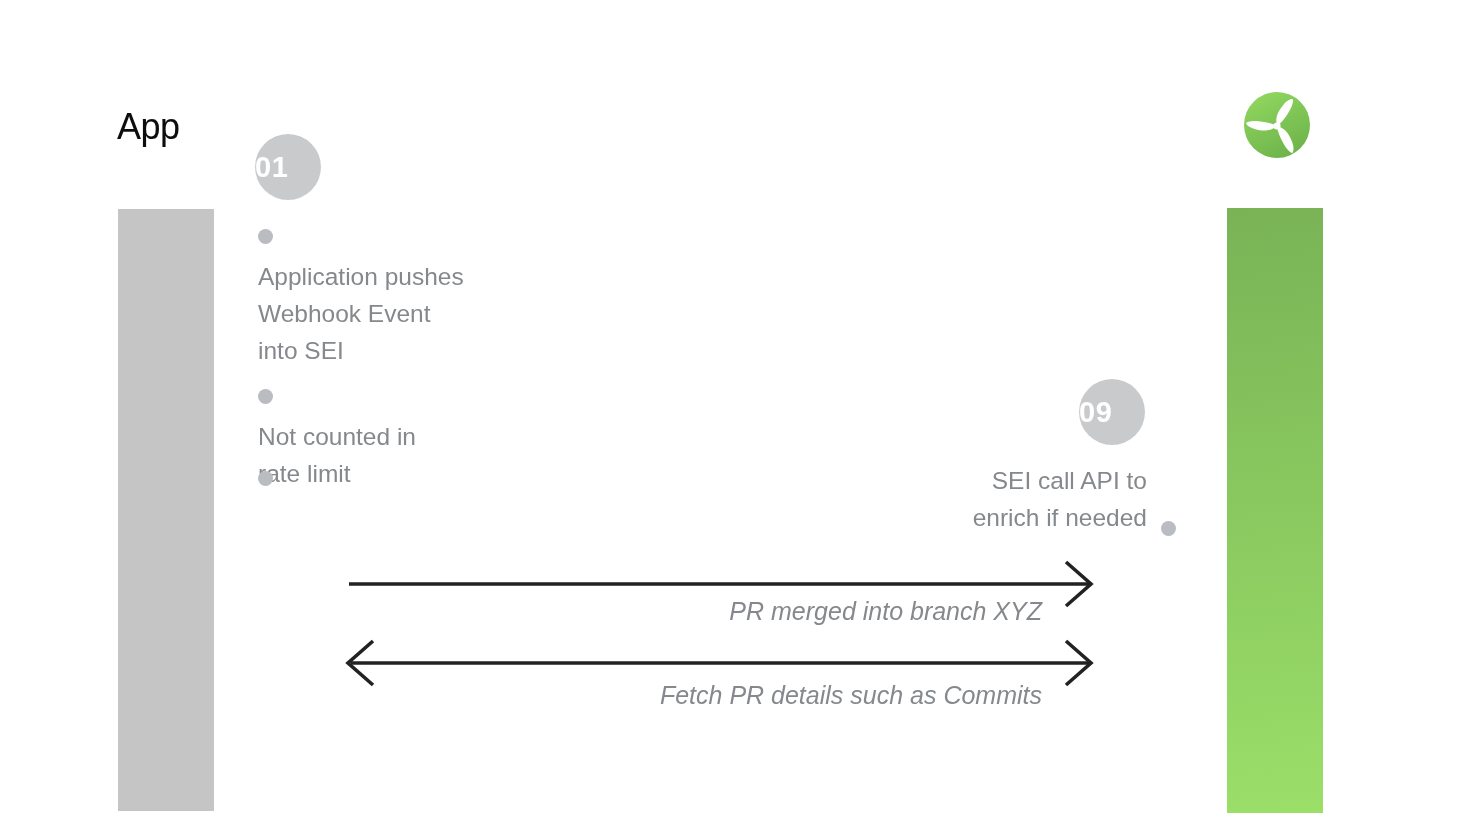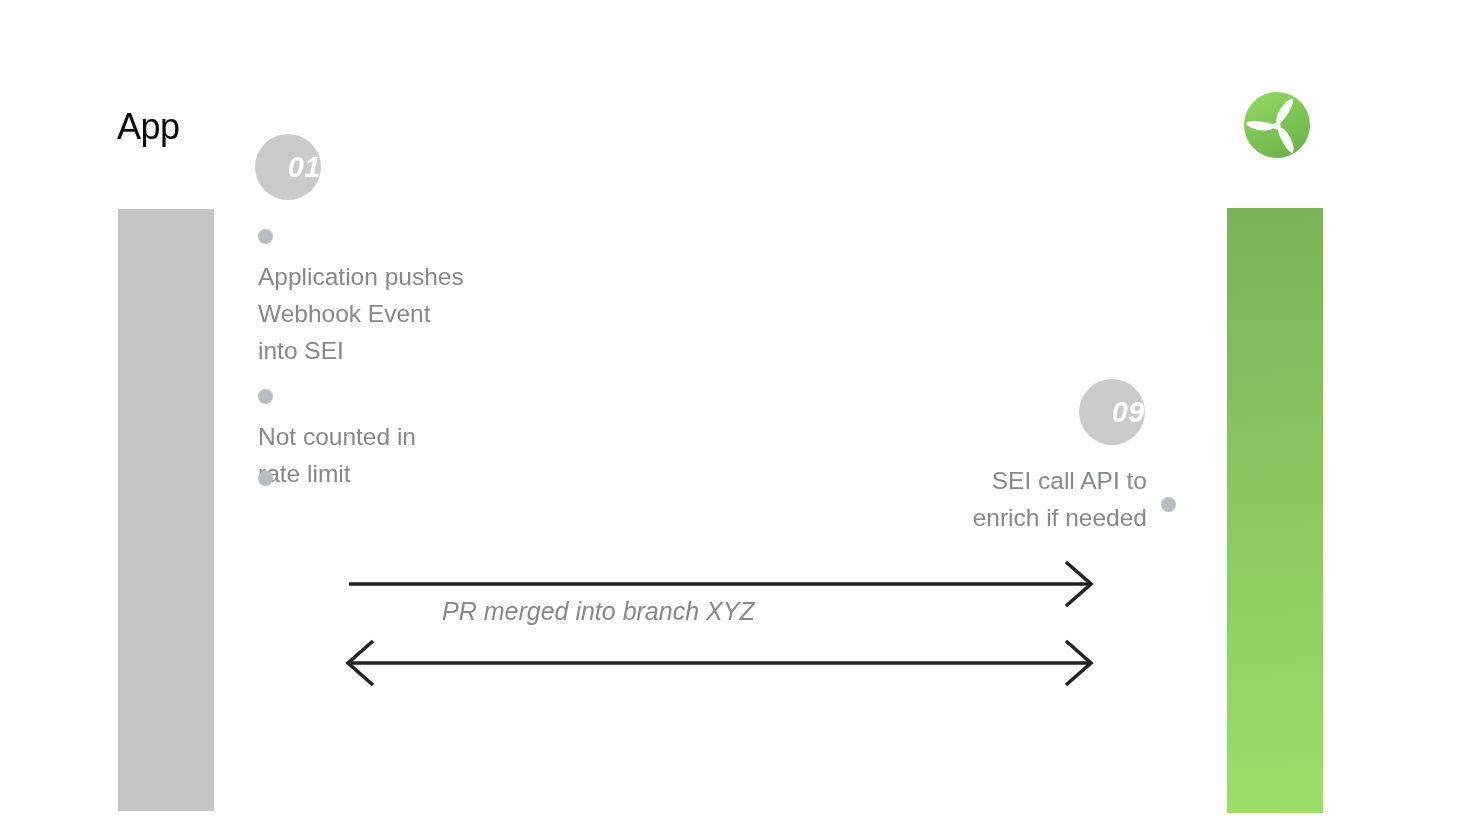--- a/index.html
+++ b/index.html
@@ -18,21 +18,21 @@
   .lane-bar{position:absolute;top:209px;width:96px;height:602px;}
   .gray-bar{left:118px;background:var(--gray-bar,#c5c5c5);}
   .green-bar{
     left:1227px;top:208px;height:605px;
     background:linear-gradient(175deg,var(--green-top,#79b356) 0%,var(--green-bottom,#9bdf69) 100%);
   }
 
   .badge{
     position:absolute;width:66px;height:66px;border-radius:50%;
     background:var(--badge-bg,#c9cacc);
-    display:flex;align-items:center;justify-content:flex-end;font-style:italic;
+    display:flex;align-items:center;justify-content:flex-start;
   }
   .badge-number{
     color:var(--badge-text,#ffffff);font-size:29px;font-weight:bold;letter-spacing:0.5px;
   }
   .badge-01{left:255px;top:134px;}
   .badge-02{left:1079px;top:379px;}
 
   .bullet{position:absolute;left:258px;display:flex;gap:14px;align-items:flex-start;flex-direction:column;}
   .bullet-marker{
     width:15px;height:15px;border-radius:50%;flex:none;margin-top:11px;
@@ -41,29 +41,29 @@
   .bullet-text{
     font-size:24.5px;line-height:37px;color:var(--body-text,#85888c);
     white-space:pre-line;
   }
   .bullet-1{top:218px;}
   .bullet-2{top:378px;}
   .bullet-3{top:460px;}
 
   .right-note{
     position:absolute;top:462px;right:284px;
-    display:flex;gap:14px;align-items:center;
+    display:flex;gap:14px;align-items:flex-end;
   }
   .right-note .bullet-text{text-align:right;}
 
   .arrows-layer{position:absolute;left:0;top:0;width:1460px;height:824px;pointer-events:none;}
   .arrow-stroke{stroke:var(--arrow,#222222);stroke-width:3.6;fill:none;stroke-linejoin:miter;}
 
   .arrow-label{
-    position:absolute;left:442px;width:600px;text-align:left;
+    position:absolute;left:442px;width:600px;text-align:right;
     font-size:25px;line-height:30px;font-style:italic;color:var(--body-text,#85888c);
   }
   .arrow-label-1{top:596px;}
   .arrow-label-2{top:680px;}
 
   .logo{position:absolute;left:1242px;top:90px;width:70px;height:70px;}
   .stop-a{stop-color:var(--logo-light,#90d65f);}
   .stop-b{stop-color:var(--logo-dark,#6cb24a);}
 </style>
 </head>
@@ -110,20 +110,21 @@
       <polyline class="arrow-stroke" points="1066,562 1091,584 1066,606"></polyline>
     </g>
     <g>
       <line class="arrow-stroke" x1="351" y1="663" x2="1089" y2="663"></line>
       <polyline class="arrow-stroke" points="1066,641 1091,663 1066,685"></polyline>
       <polyline class="arrow-stroke" points="373,641 348,663 373,685"></polyline>
     </g>
   </svg>
 
   <div class="arrow-label arrow-label-1">PR merged into branch XYZ</div>
+  <div class="arrow-label arrow-label-2">Fetch PR details such as Commits</div>
 
   <div class="lane-bar green-bar"></div>
 
   <div class="logo">
     <svg viewBox="0 0 70 70" width="70" height="70" xmlns="http://www.w3.org/2000/svg" aria-hidden="true">
       <defs>
         <linearGradient id="logoGrad" x1="0.25" y1="0" x2="0.75" y2="1">
           <stop offset="0%" class="stop-a"></stop>
           <stop offset="100%" class="stop-b"></stop>
         </linearGradient>

